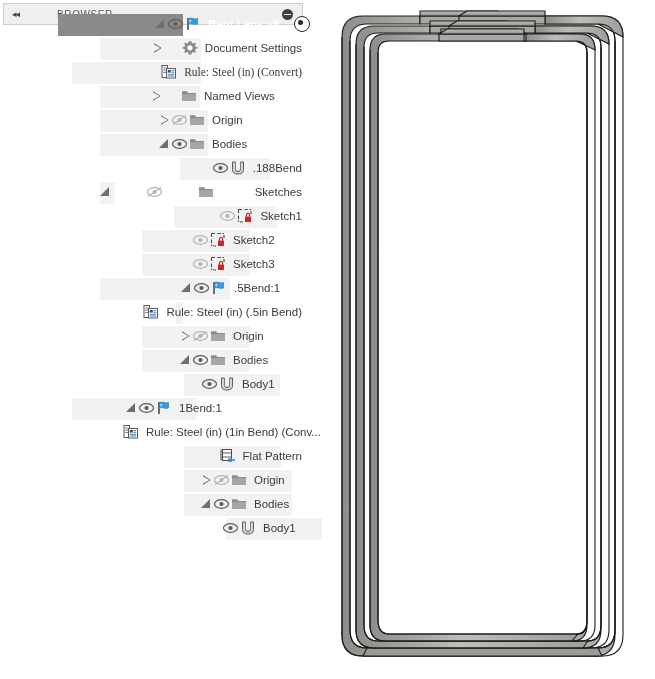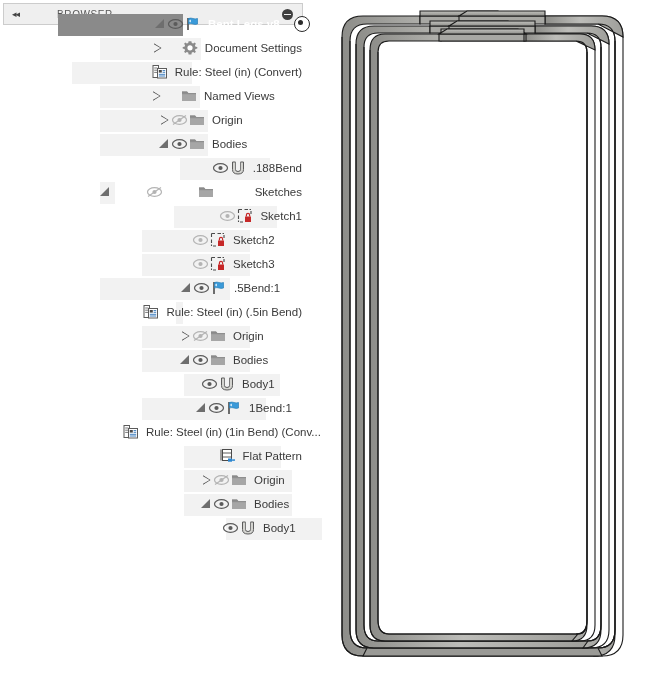--- a/index.html
+++ b/index.html
@@ -152,21 +152,21 @@
         <span class="arrow closed"></span>
         <span class="eye"></span>
         <span class="ico">
           <svg width="16" height="16" viewBox="0 0 16 16">
             <path d="M8 1.2 L9.4 1.2 L9.8 3 L11.2 3.6 L12.7 2.6 L13.9 3.8 L12.9 5.3 L13.5 6.7 L15.3 7.1 L15.3 8.5 L13.5 8.9 L12.9 10.3 L13.9 11.8 L12.7 13 L11.2 12 L9.8 12.6 L9.4 14.4 L8 14.4 L6.6 14.4 L6.2 12.6 L4.8 12 L3.3 13 L2.1 11.8 L3.1 10.3 L2.5 8.9 L0.7 8.5 L0.7 7.1 L2.5 6.7 L3.1 5.3 L2.1 3.8 L3.3 2.6 L4.8 3.6 L6.2 3 L6.6 1.2 Z" fill="#8a8a8a"></path>
             <circle cx="8" cy="7.8" r="2.6" fill="#ffffff"></circle>
           </svg>
         </span>
         <span class="label">Document Settings</span>
       </div>
-      <div class="row" style="">
+      <div class="row" style="font-family:Liberation Serif, serif;">
         <div class="rowbg" style="left:72px;width:152px;"></div>
         <span class="arrow none"></span>
         <span class="eye"></span>
         <span class="ico">
           <svg width="16" height="16" viewBox="0 0 16 16">
             <rect x="1" y="1.5" width="5.5" height="12" fill="#ffffff" stroke="#5b5b5b" stroke-width="1"></rect>
             <line x1="2.2" y1="4" x2="5.3" y2="4" stroke="#5b5b5b" stroke-width="0.8"></line>
             <line x1="2.2" y1="6.2" x2="5.3" y2="6.2" stroke="#5b5b5b" stroke-width="0.8"></line>
             <line x1="2.2" y1="8.4" x2="5.3" y2="8.4" stroke="#5b5b5b" stroke-width="0.8"></line>
             <rect x="5.5" y="4.5" width="9" height="9.5" fill="#ffffff" stroke="#5b5b5b" stroke-width="1"></rect>
@@ -415,21 +415,21 @@
         </span>
         <span class="ico">
           <svg width="16" height="16" viewBox="0 0 16 16">
             <path d="M2.5 2 L5.5 2 L5.5 9.5 Q5.5 11.5 8 11.5 Q10.5 11.5 10.5 9.5 L10.5 2 L13.5 2 L13.5 9.5 Q13.5 14 8 14 Q2.5 14 2.5 9.5 Z" fill="#d4d4d0" stroke="#5b5b5b" stroke-width="1"></path>
             <path d="M5.5 2 L5.5 9.5" stroke="#8a8a8a" stroke-width="0.7"></path>
             <path d="M10.5 2 L10.5 9.5" stroke="#8a8a8a" stroke-width="0.7"></path>
           </svg>
         </span>
         <span class="label">Body1</span>
       </div>
-      <div class="row" style="padding-left:70px;">
+      <div class="row" style="">
         <div class="rowbg" style="left:72px;width:124px;"></div>
         <span class="arrow open"></span>
         <span class="eye">
           <svg width="17" height="14" viewBox="0 0 17 14">
             <ellipse cx="8.5" cy="7" rx="7" ry="4.3" fill="none" stroke="#5b5b5b" stroke-width="1.2"></ellipse>
             <circle cx="8.5" cy="7" r="2.1" fill="#5b5b5b"></circle>
           </svg>
         </span>
         <span class="ico">
           <svg width="16" height="16" viewBox="0 0 16 16">

